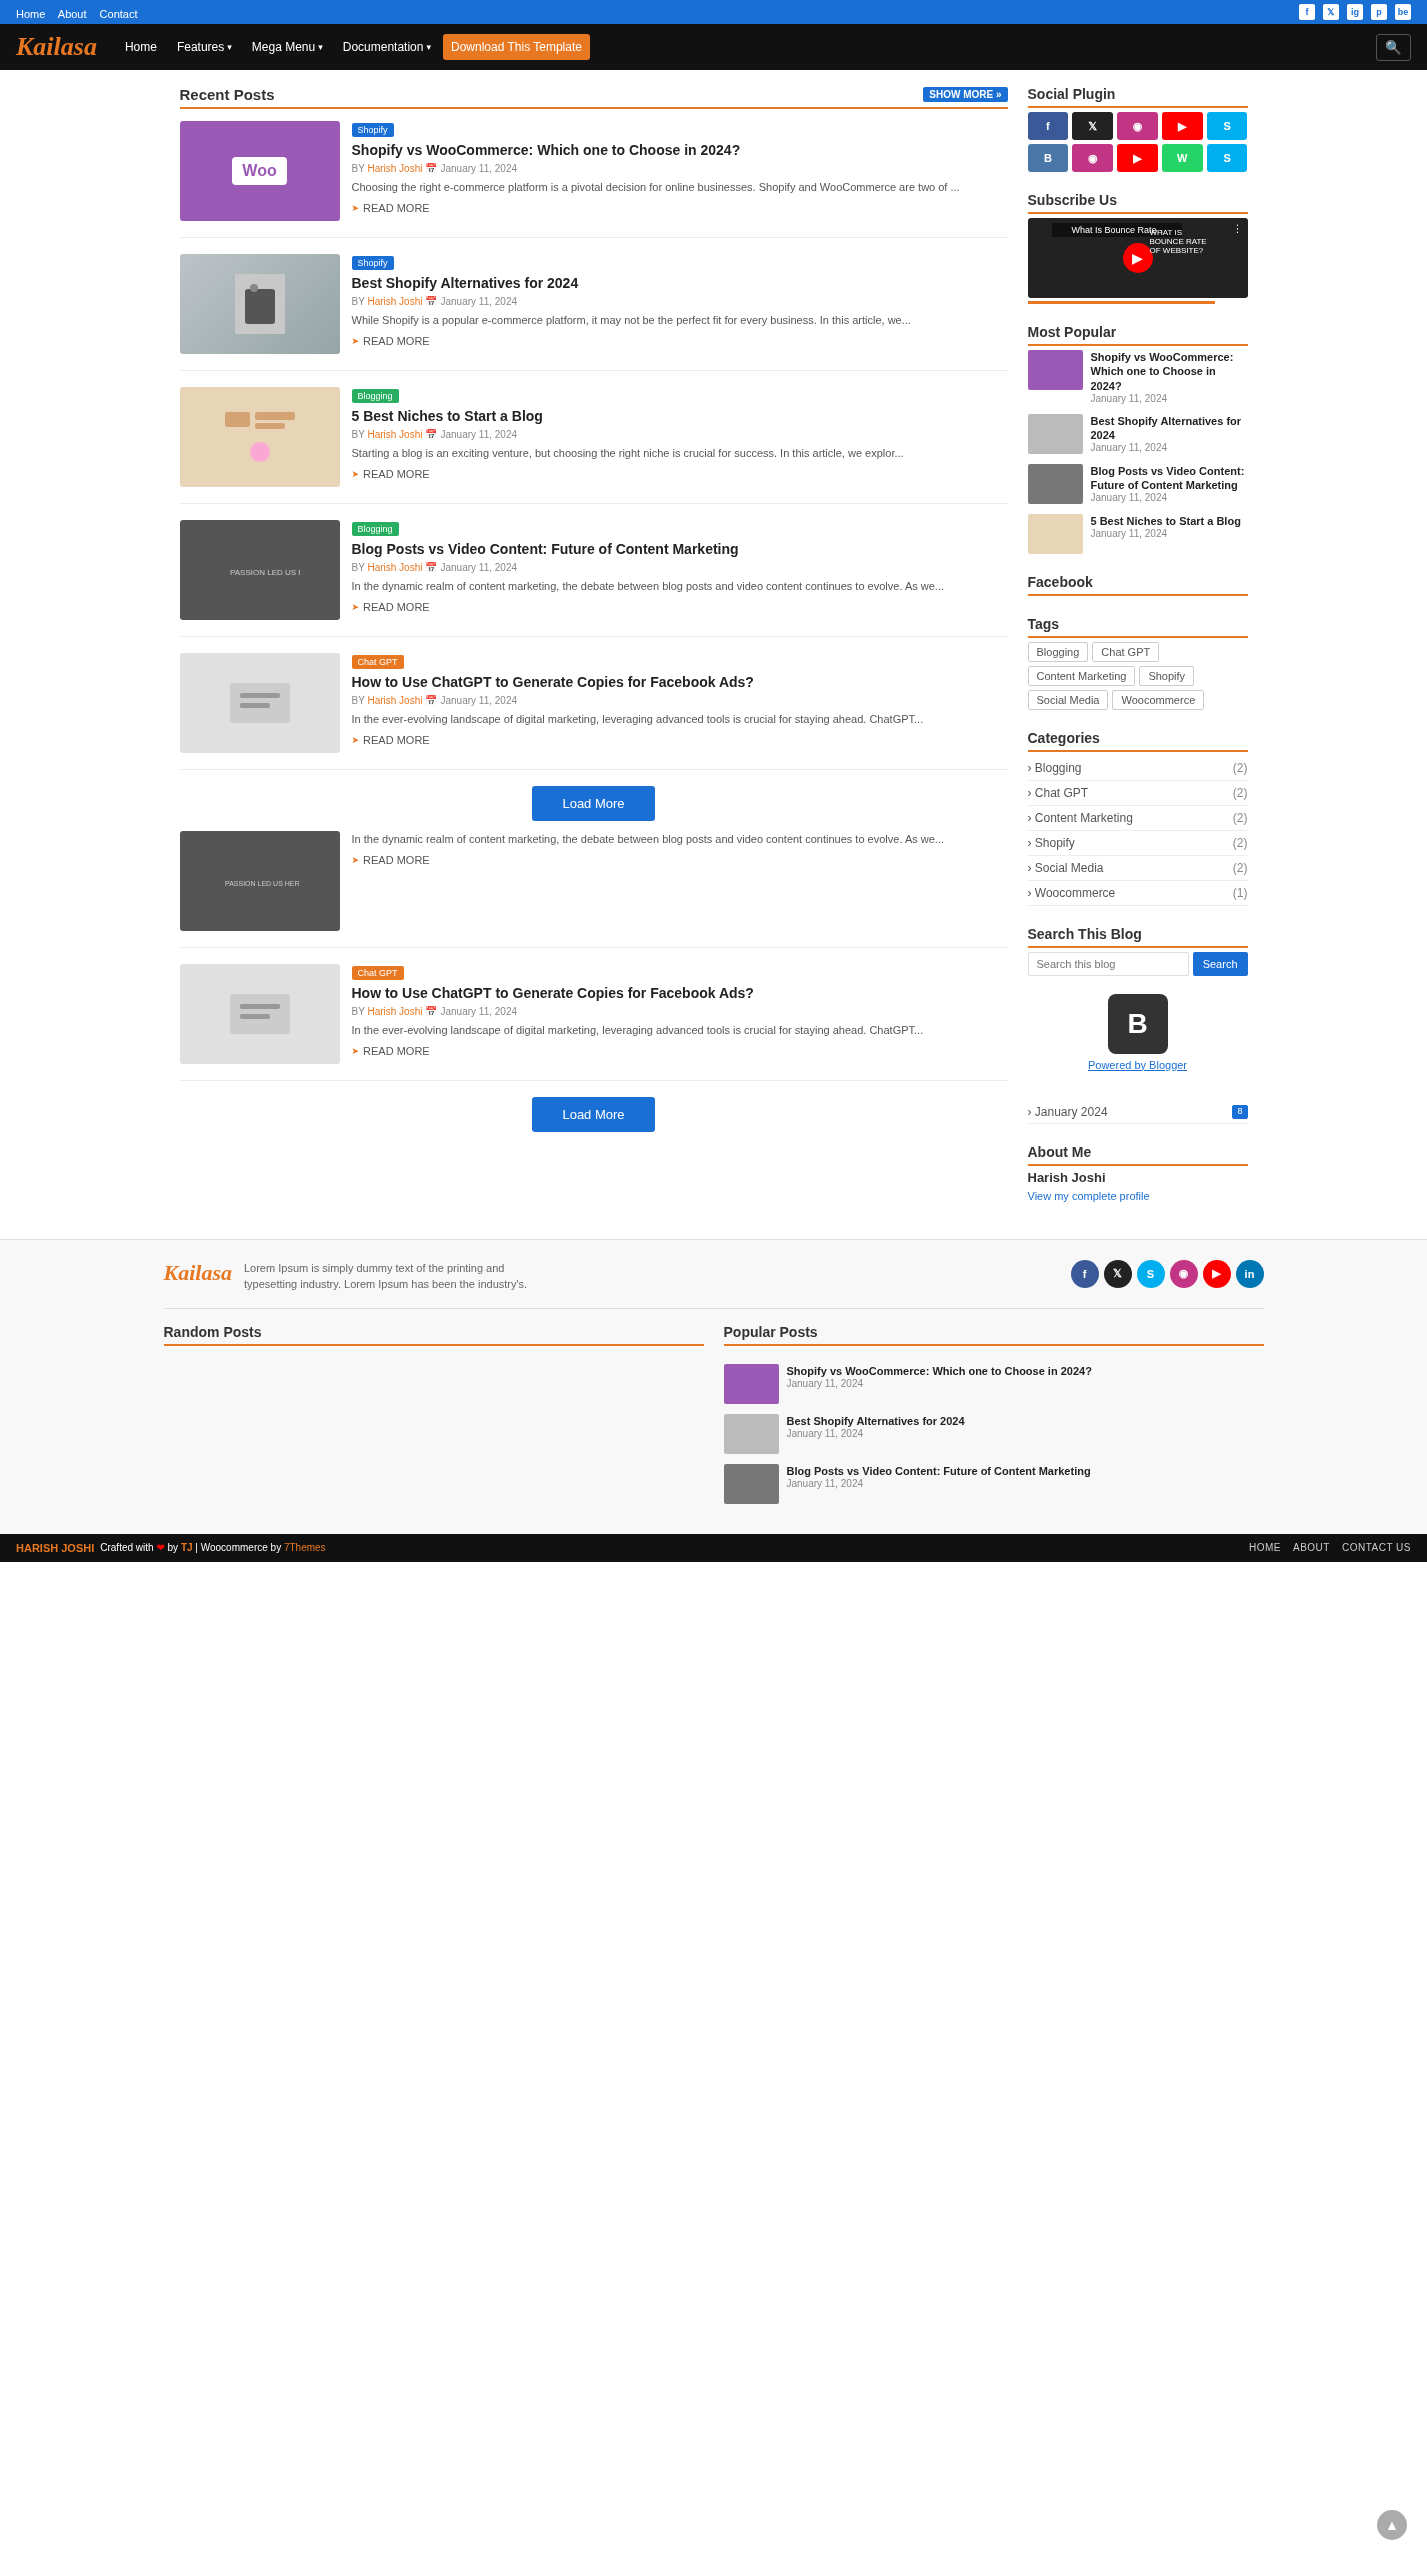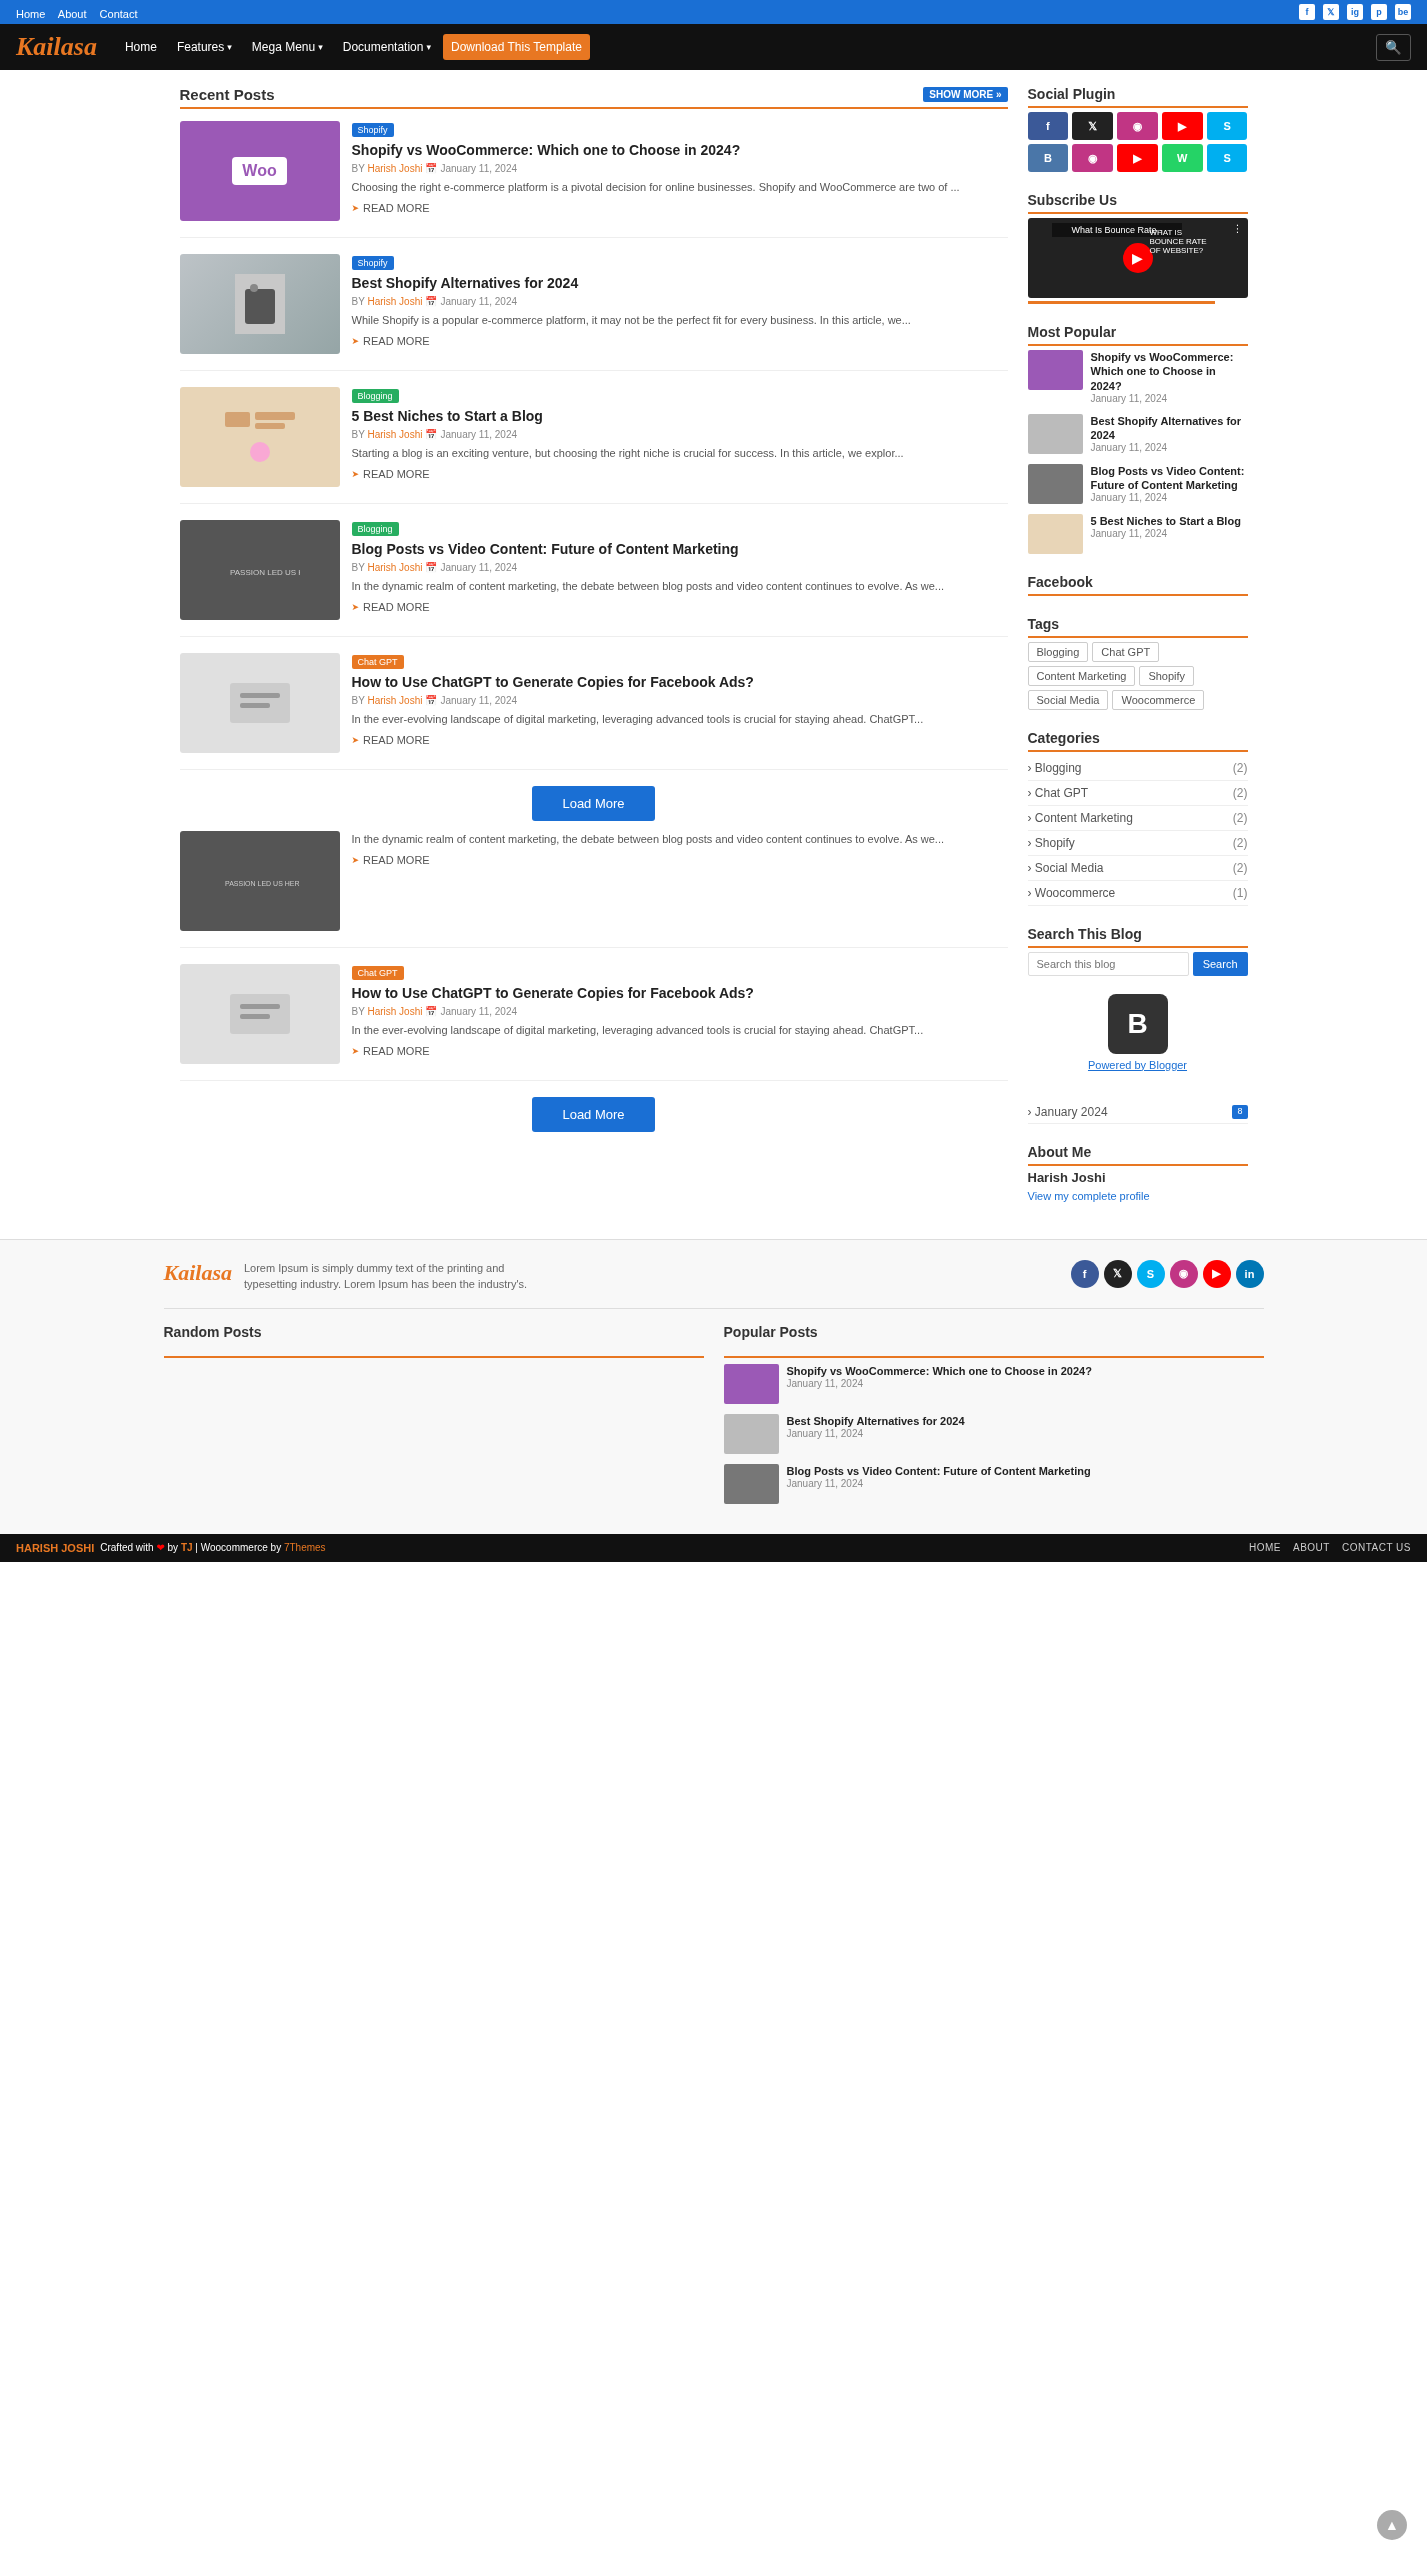--- a/index.html
+++ b/index.html
@@ -317,21 +317,21 @@
     .footer-desc { font-size: 11px; color: #666; max-width: 300px; line-height: 1.5; }
 
     .footer-bottom {
       max-width: 1100px;
       margin: 0 auto;
       padding-top: 15px;
       display: flex;
       gap: 20px;
     }
     .footer-col { flex: 1; }
-    .footer-col-title { font-size: 14px; font-weight: bold; border-bottom: 2px solid #e87722; padding-bottom: 16px; margin-bottom: 6px; }
+    .footer-col-title { font-size: 14px; font-weight: bold; border-bottom: 2px solid #e87722; padding-bottom: 4px; margin-bottom: 18px; }
 
     
     .bottom-bar {
       background: #111;
       color: #fff;
       display: flex;
       justify-content: space-between;
       align-items: center;
       padding: 8px 16px;
       font-size: 10px;

